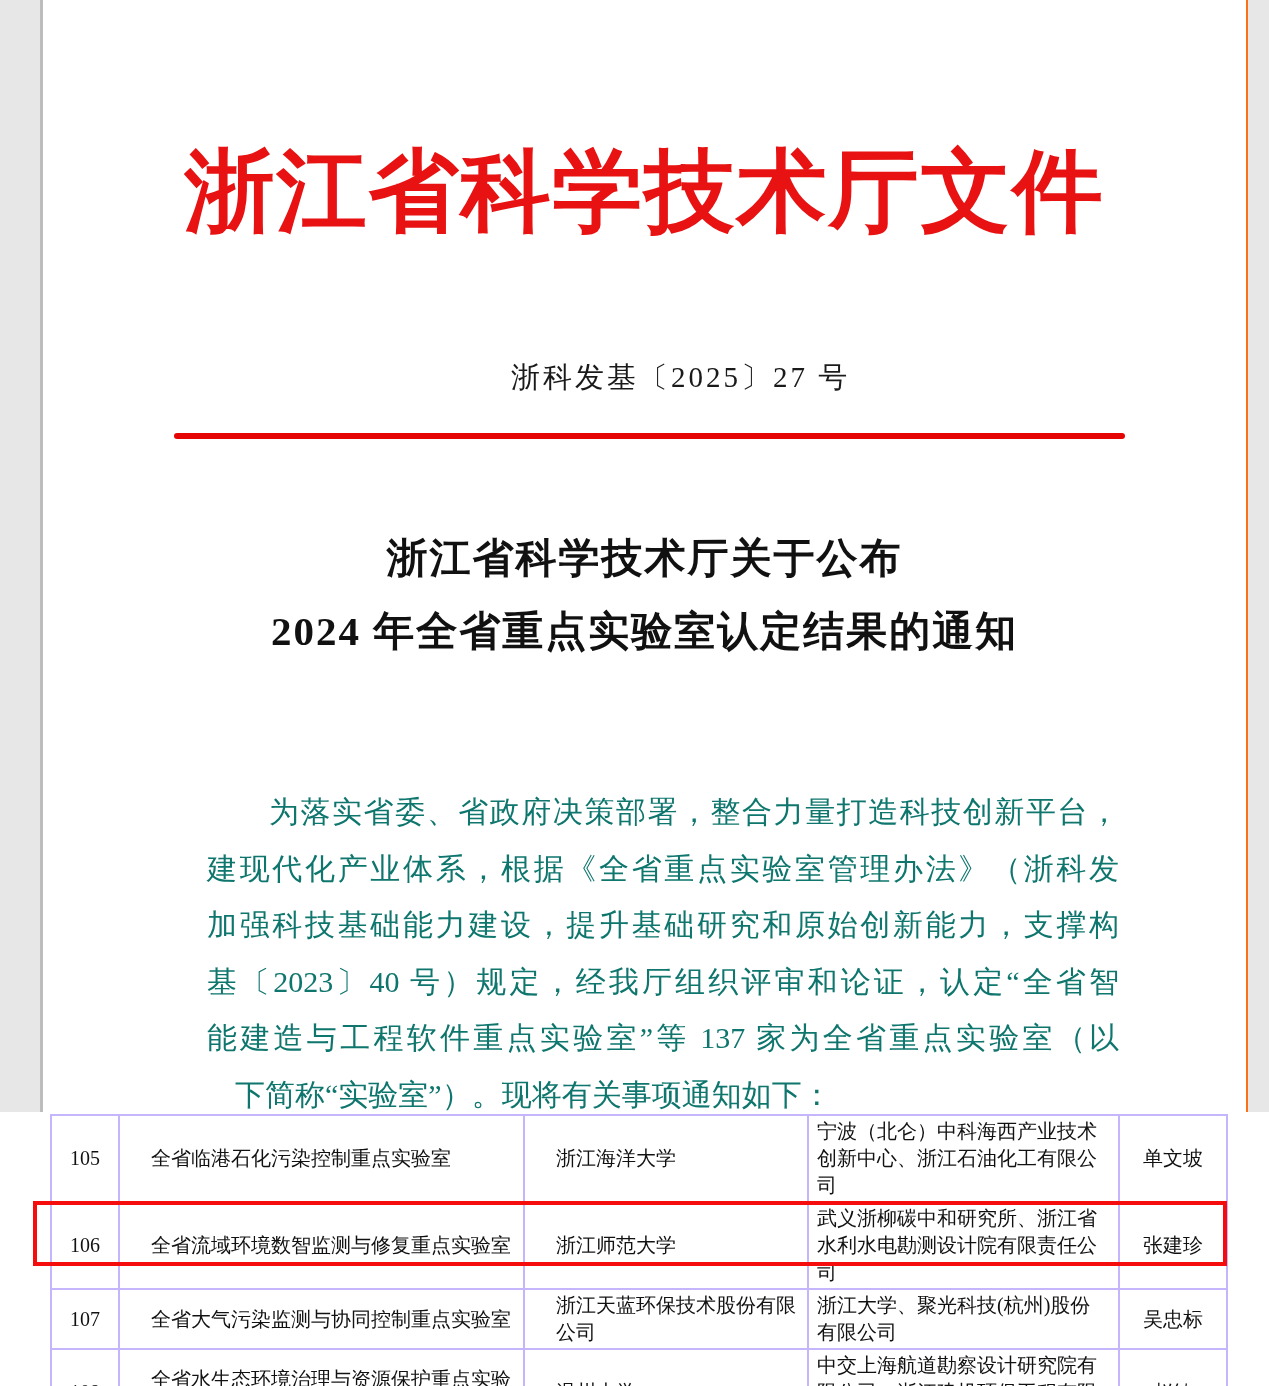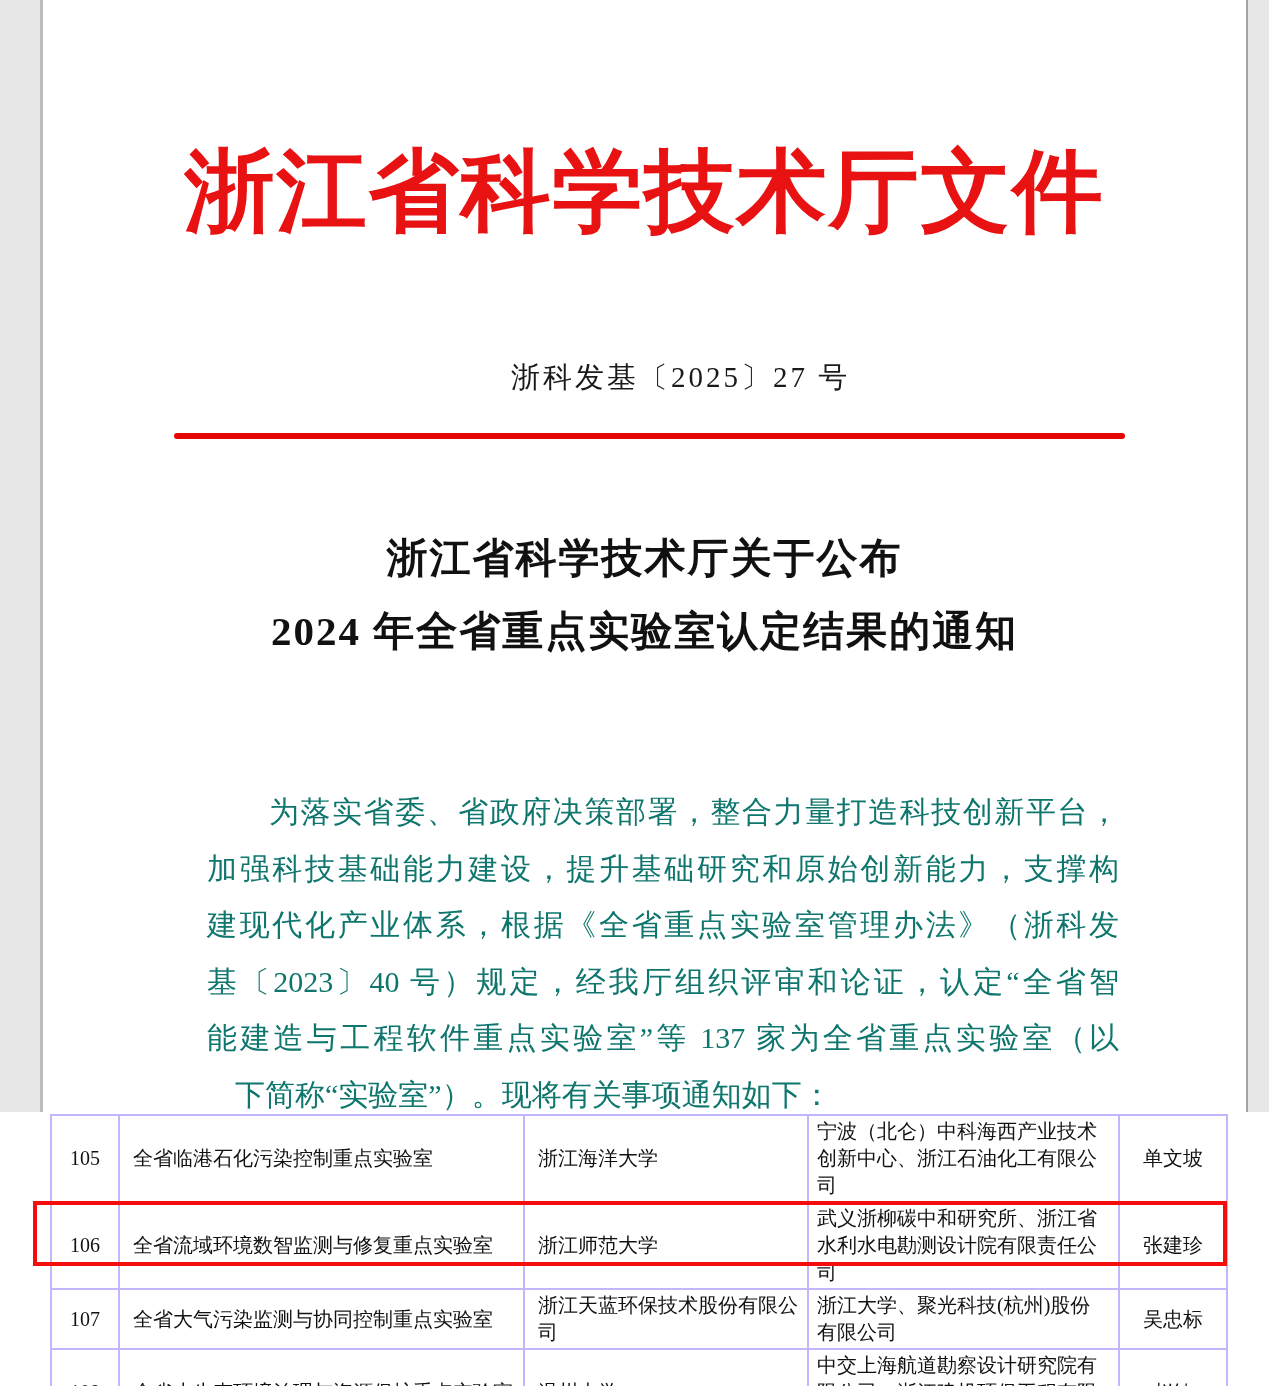--- a/index.html
+++ b/index.html
@@ -10,21 +10,21 @@
     color:#151515;
     overflow:hidden;
   }
   .stage{position:relative;width:1269px;height:1386px;}
 
   
   .doc-page{
     position:absolute;left:40px;top:0;width:1208px;height:1112px;
     background:#ffffff;
     border-left:3px solid #bdbdbd;
-    border-right:2px solid #a3a3a3;
+    border-right:2px solid #f97316;
     box-sizing:border-box;
   }
   .red-letterhead{
     position:absolute;left:0;top:138px;width:100%;
     text-align:center;
     font-size:90px;font-weight:bold;
     color:#e81212;
     letter-spacing:2px;
     line-height:1.2;
     white-space:nowrap;
@@ -78,21 +78,21 @@
     line-height:1.35;
     vertical-align:middle;
     overflow:hidden;
   }
   .col-no{width:55px;}
   .col-lab{width:405px;}
   .col-org{width:284px;}
   .col-partners{width:311px;}
   .col-director{width:108px;}
   td.c-no,td.c-director{text-align:center;padding:2px 18px;}
-  td.c-lab,td.c-org{padding-left:13px;}
+  td.c-lab,td.c-org{padding-left:31px;}
   tr.r-105{height:48px;}
   tr.r-106{height:45px;}
   tr.r-107{height:55px;}
   tr.r-108{height:47px;}
 
   .highlight-box{
     position:absolute;left:33px;top:1201px;width:1194px;height:65px;
     border:4px solid #f50d0d;
     box-sizing:border-box;
     pointer-events:none;
@@ -112,22 +112,22 @@
     <div class="red-rule"></div>
 
     <div class="notice-title">
       <div>浙江省科学技术厅关于公布</div>
       <div>2024 年全省重点实验室认定结果的通知</div>
     </div>
 
 
     <div class="body-block">
       <div class="body-line indent">为落实省委、省政府决策部署，整合力量打造科技创新平台，</div>
+      <div class="body-line">建现代化产业体系，根据《全省重点实验室管理办法》（浙科发</div>
       <div class="body-line">加强科技基础能力建设，提升基础研究和原始创新能力，支撑构</div>
-      <div class="body-line">建现代化产业体系，根据《全省重点实验室管理办法》（浙科发</div>
       <div class="body-line">基〔2023〕40 号）规定，经我厅组织评审和论证，认定“全省智</div>
       <div class="body-line">能建造与工程软件重点实验室”等 137 家为全省重点实验室（以</div>
       <div class="body-line last">下简称“实验室”）。现将有关事项通知如下：</div>
     </div>
 
   </div>
 
   <div class="table-section">
 
     <table class="reg-table">

